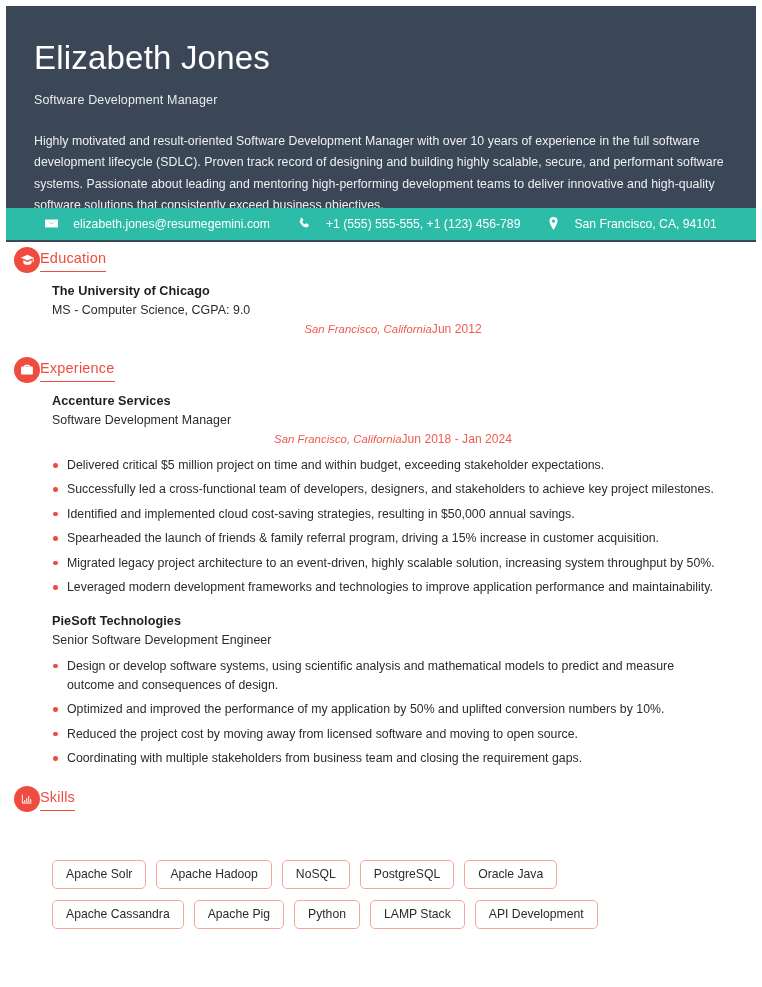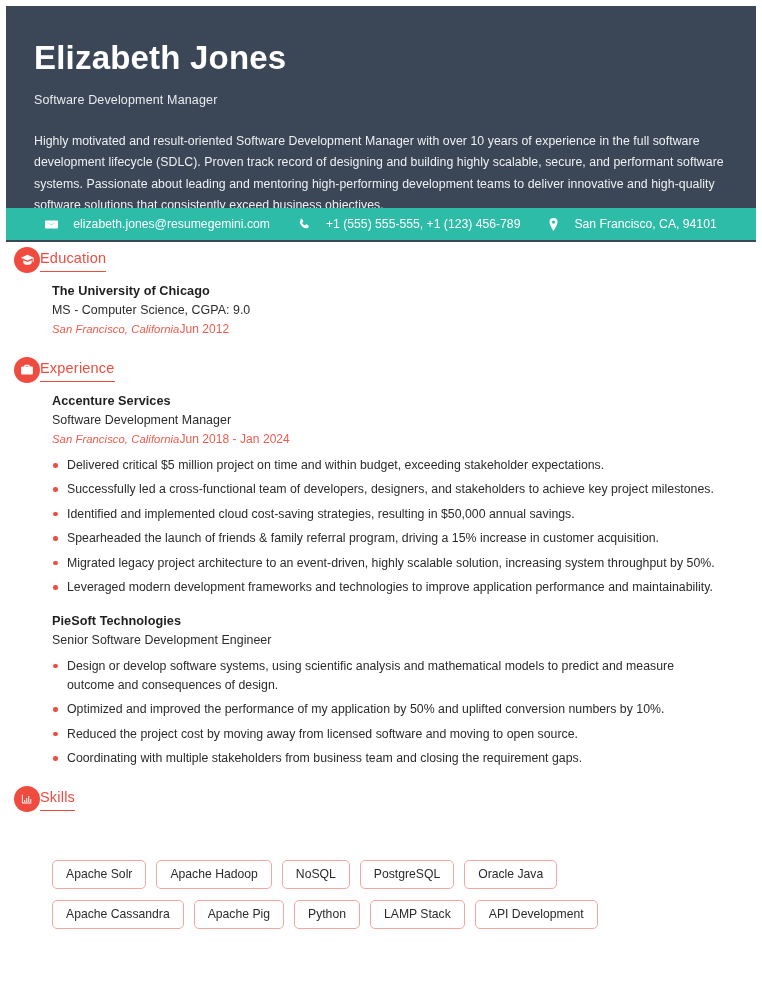--- a/index.html
+++ b/index.html
@@ -25,21 +25,21 @@
     left: 6px;
     top: 6px;
     width: 750px;
     background: #3b4656;
     padding: 34px 28px 26px 28px;
   }
 
   .full-name {
     color: #ffffff;
     font-size: 33px;
-    font-weight: 700;
+    font-weight: 400;
     letter-spacing: 0.2px;
     line-height: 1.1;
     margin-bottom: 17px;
   }
 
   .job-title {
     color: #e9ecef;
     font-size: 12.5px;
     font-weight: 400;
     letter-spacing: 0.15px;
@@ -63,21 +63,21 @@
     height: 32px;
     background: #2dbca8;
     display: flex;
     align-items: center;
     justify-content: center;
     gap: 28px;
   }
 
   .contact-item {
     display: flex;
-    align-items: flex-end;
+    align-items: flex-start;
     gap: 15px;
     color: #ffffff;
     font-size: 12.2px;
     white-space: nowrap;
   }
 
   .contact-item svg { display: block; fill: #ffffff; }
 
   
   .body {
@@ -135,21 +135,21 @@
 
   .entry-role {
     font-size: 12.4px;
     color: #2b2b2b;
     letter-spacing: 0.05px;
     margin-bottom: 5px;
   }
 
   .entry-meta {
     display: flex;
-    justify-content: flex-start;
+    justify-content: center;
     align-items: baseline;
     margin-bottom: 4px;
   }
 
   .entry-loc {
     font-size: 11.3px;
     color: #ef5a4d;
     font-style: italic;
     letter-spacing: 0.05px;
   }

